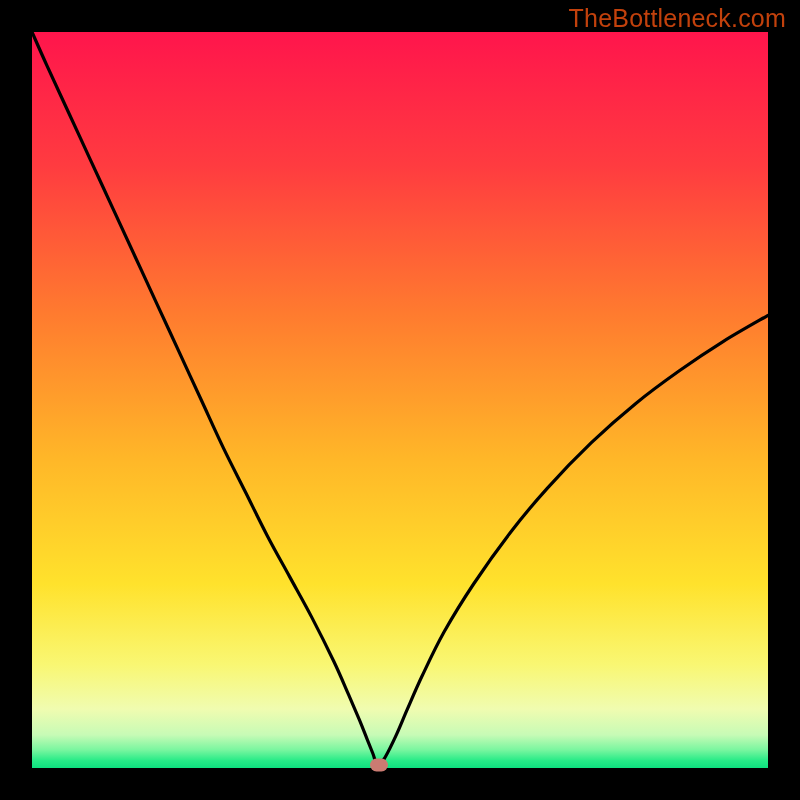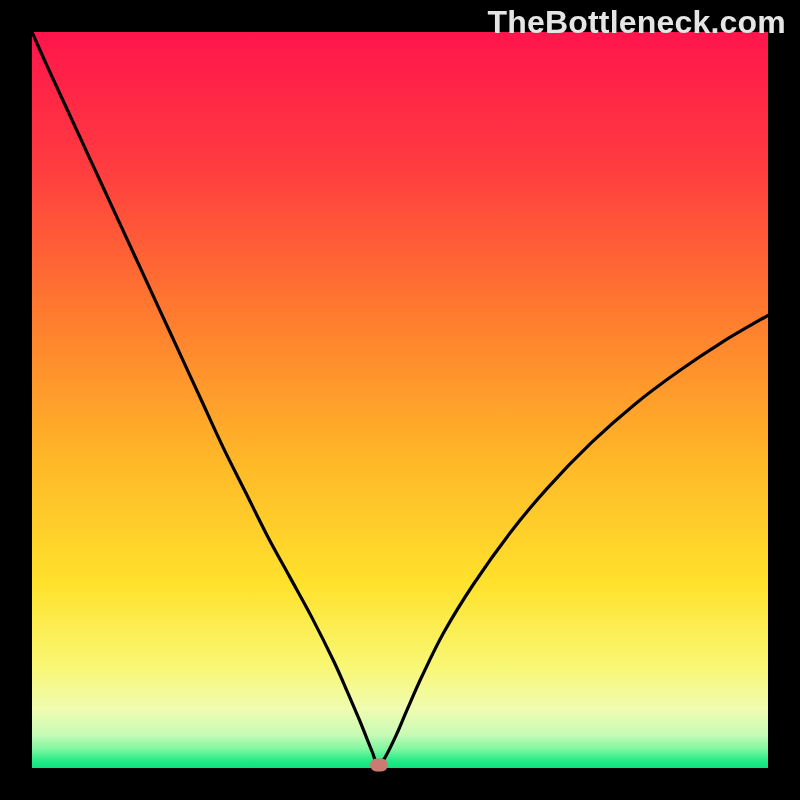--- a/index.html
+++ b/index.html
@@ -16,23 +16,23 @@
     left: 0;
     top: 0;
     width: 800px;
     height: 800px;
     background: #000;
   }
   .watermark {
     position: absolute;
     top: 4px;
     right: 14px;
-    color: #e5e5e5;
-    font-size: 32px;
-    font-weight: 700;
+    color: #c2410c;
+    font-size: 25px;
+    font-weight: 400;
     letter-spacing: 0.2px;
     z-index: 10;
   }
   .plot {
     position: absolute;
     left: 32px;
     top: 32px;
     width: 736px;
     height: 736px;
   }

